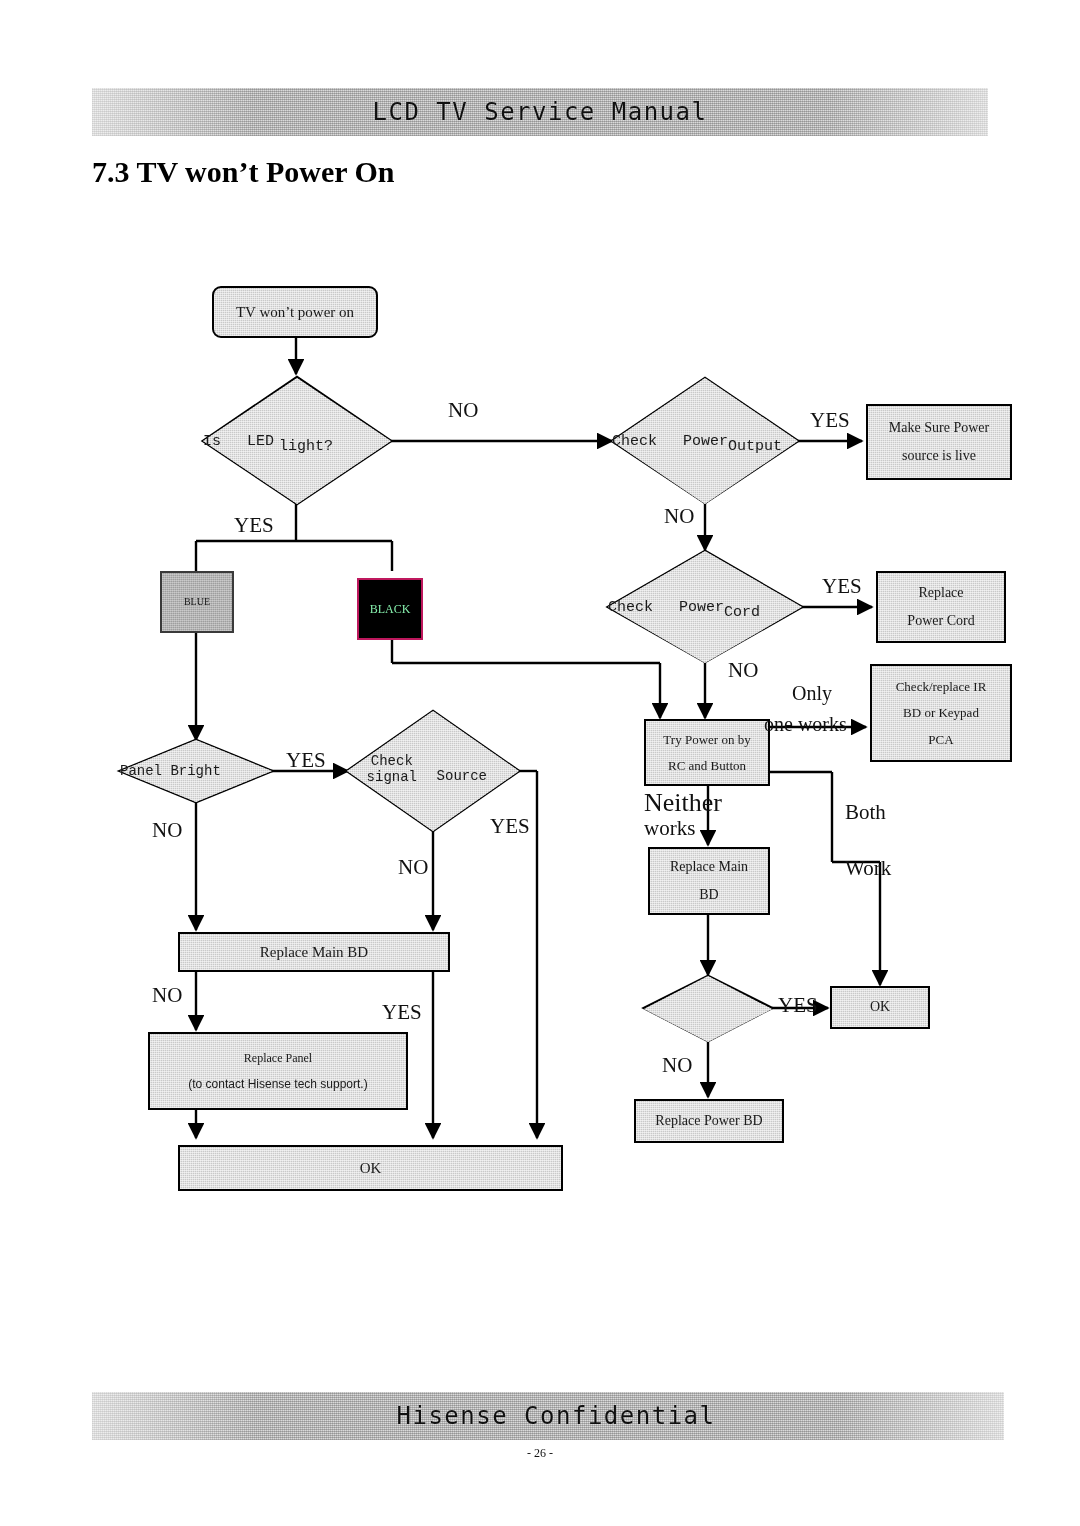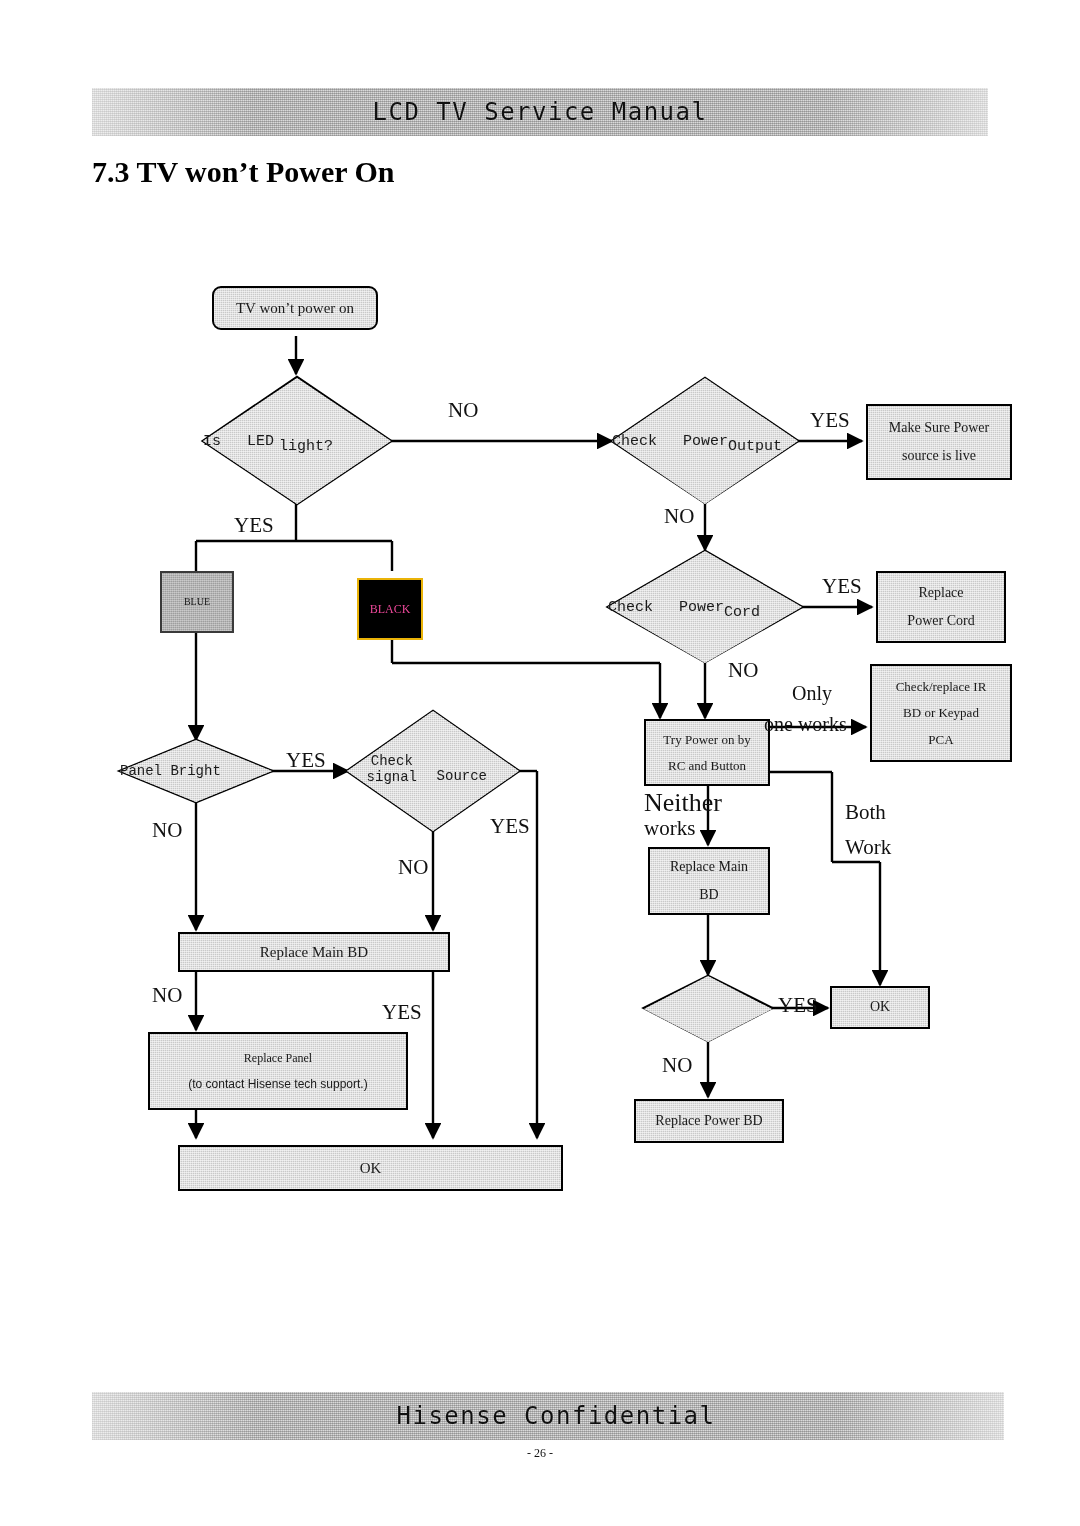--- a/index.html
+++ b/index.html
@@ -102,22 +102,22 @@
       repeating-linear-gradient(90deg, rgba(255,255,255,0.45) 0px, rgba(255,255,255,0.45) 1px, rgba(0,0,0,0) 1px, rgba(0,0,0,0) 2px);
   }
 
   .box {
     border: 2px solid #000;
   }
   .box.rounded { border-radius: 9px; }
 
   .box.black {
     background: #000;
-    border: 2px solid #eab308;
-    color: #ec4899;
+    border: 2px solid #be185d;
+    color: #86efac;
   }
   .box.bluebox {
     background-color: #9e9e9e;
     background-image:
       repeating-linear-gradient(0deg, rgba(255,255,255,0.30) 0px, rgba(255,255,255,0.30) 1px, rgba(0,0,0,0) 1px, rgba(0,0,0,0) 2px),
       repeating-linear-gradient(90deg, rgba(255,255,255,0.22) 0px, rgba(255,255,255,0.22) 1px, rgba(0,0,0,0) 1px, rgba(0,0,0,0) 2px);
     border: 2px solid #3a3a3a;
     color: #151515;
   }
 
@@ -242,21 +242,21 @@
       <g stroke="#000" stroke-width="2.6" fill="none">
         <polygon points="297,377 391,441 297,504 203,441"></polygon>
         <polygon points="705,378 798,441 705,503 612,441"></polygon>
         <polygon points="705,551 802,607 705,662 608,607"></polygon>
         <polygon points="196,740 272,771 196,802 120,771"></polygon>
         <polygon points="433,711 519,771 433,831 347,771"></polygon>
         <polygon points="708,976 772,1008 708,1041 644,1008"></polygon>
       </g>
     </svg>
 
-    <div class="node box rounded fill-gray" style="left:212px; top:286px; width:166px; height:44px; font-size:15px;">
+    <div class="node box rounded fill-gray" style="left:212px; top:286px; width:166px; height:52px; font-size:15px;">
       <span class="line">TV won’t power on</span>
     </div>
 
     <div class="node diamond fill-gray" style="left:203px; top:378px; width:188px; height:126px;"></div>
     <div class="diamond-label" style="left:203px; top:378px; width:188px; height:126px; font-size:15px;">
       <div class="two-col">
         <span class="line">Is</span>
         <span class="line">LED</span>
       </div>
       <span class="line" style="margin-top:10px; margin-right:58px;">light?</span>
@@ -357,21 +357,21 @@
     <div class="edge-label" style="left:822px; top:574px; font-size:21px;">YES</div>
     <div class="edge-label" style="left:728px; top:658px; font-size:21px;">NO</div>
 
     <div class="edge-label" style="left:792px; top:682px; font-size:20px;">Only</div>
     <div class="edge-label" style="left:764px; top:713px; font-size:20px;">one works</div>
 
     <div class="edge-label" style="left:644px; top:788px; font-size:26px;">Neither</div>
     <div class="edge-label" style="left:644px; top:816px; font-size:21px;">works</div>
 
     <div class="edge-label" style="left:845px; top:800px; font-size:21px;">Both</div>
-    <div class="edge-label" style="left:845px; top:835px; font-size:21px;">Work</div>
+    <div class="edge-label" style="left:845px; top:856px; font-size:21px;">Work</div>
 
     <div class="edge-label" style="left:286px; top:748px; font-size:21px;">YES</div>
     <div class="edge-label" style="left:152px; top:818px; font-size:21px;">NO</div>
 
     <div class="edge-label" style="left:490px; top:814px; font-size:21px;">YES</div>
     <div class="edge-label" style="left:398px; top:855px; font-size:21px;">NO</div>
 
     <div class="edge-label" style="left:152px; top:983px; font-size:21px;">NO</div>
     <div class="edge-label" style="left:382px; top:1000px; font-size:21px;">YES</div>
 

